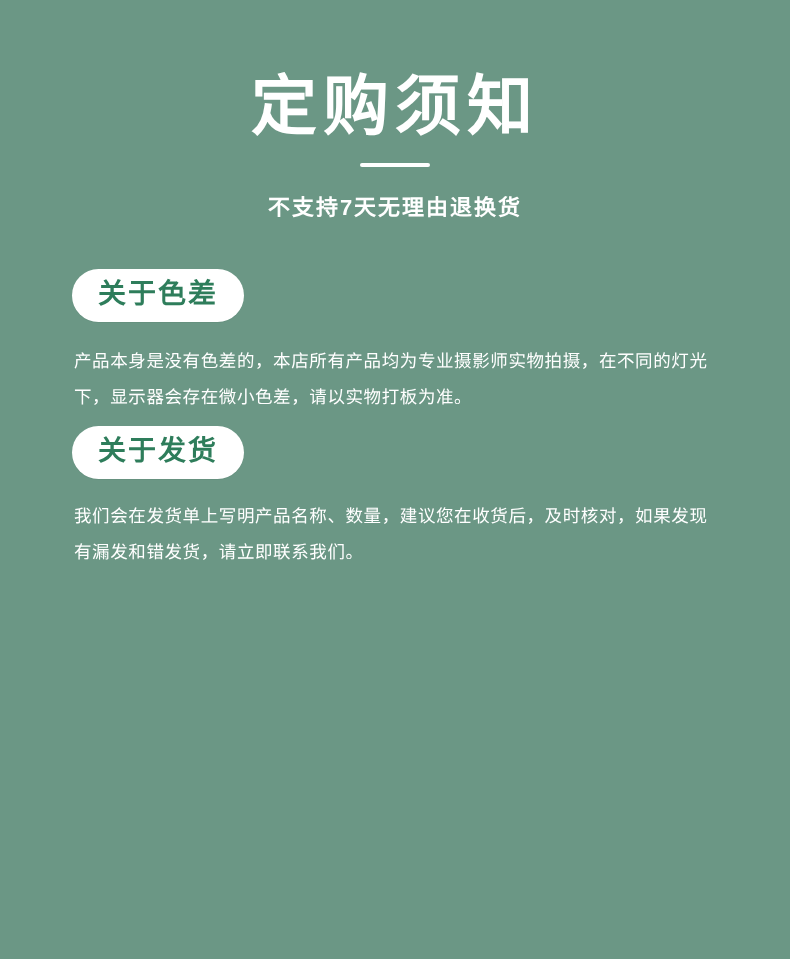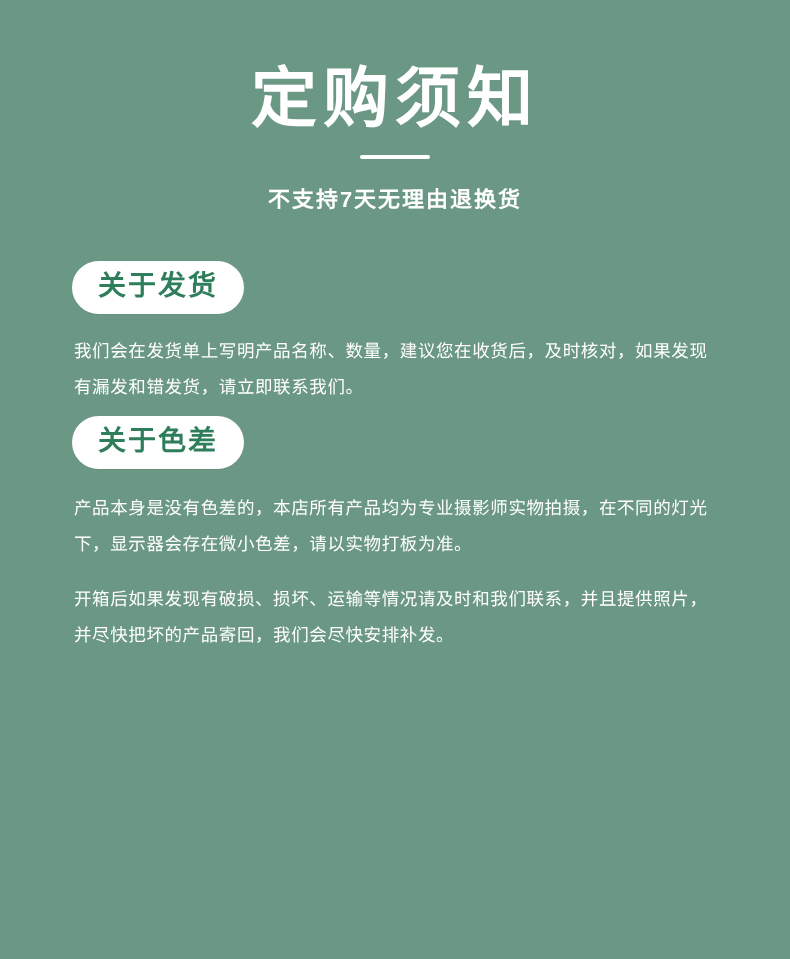--- a/index.html
+++ b/index.html
@@ -25,21 +25,21 @@
   .header {
     padding-top: 64px;
     text-align: center;
   }
   .main-title {
     font-size: 66px;
     line-height: 1.05;
     font-weight: bold;
     color: #ffffff;
     letter-spacing: 6px;
-    margin: 0;
+    margin: 8px;
   }
   .title-rule {
     width: 70px;
     height: 4px;
     background: #ffffff;
     margin: 22px auto 0 auto;
     border-radius: 2px;
   }
   .subtitle {
     margin: 22px 0 0 0;
@@ -86,31 +86,30 @@
 <div class="page">
 
   <div class="header">
     <h1 class="main-title">定购须知</h1>
     <div class="title-rule"></div>
     <p class="subtitle">不支持7天无理由退换货</p>
   </div>
 
   <div class="sections">
 
-    <div class="section">
-      <div class="pill">关于发货</div>
-      <p class="body-text">我们会在发货单上写明产品名称、数量，建议您在收货后，及时核对，如果发现有漏发和错发货，请立即联系我们。</p>
-    </div>
-
     <div class="section sec-color">
       <div class="pill">关于色差</div>
       <p class="body-text">产品本身是没有色差的，本店所有产品均为专业摄影师实物拍摄，在不同的灯光下，显示器会存在微小色差，请以实物打板为准。</p>
     </div>
 
     <div class="section">
-      <p class="body-text">开箱后如果发现有破损、损坏、运输等情况请及时和我们联系，并且提供照片，并尽快把坏的产品寄回，我们会尽快安排补发。</p>
+      <div class="pill">关于发货</div>
+      <p class="body-text">我们会在发货单上写明产品名称、数量，建议您在收货后，及时核对，如果发现有漏发和错发货，请立即联系我们。</p>
+    </div>
+
+    <div class="section">
     </div>
 
     <div class="section">
     </div>
 
   </div>
 </div>
 
 </body></html>

